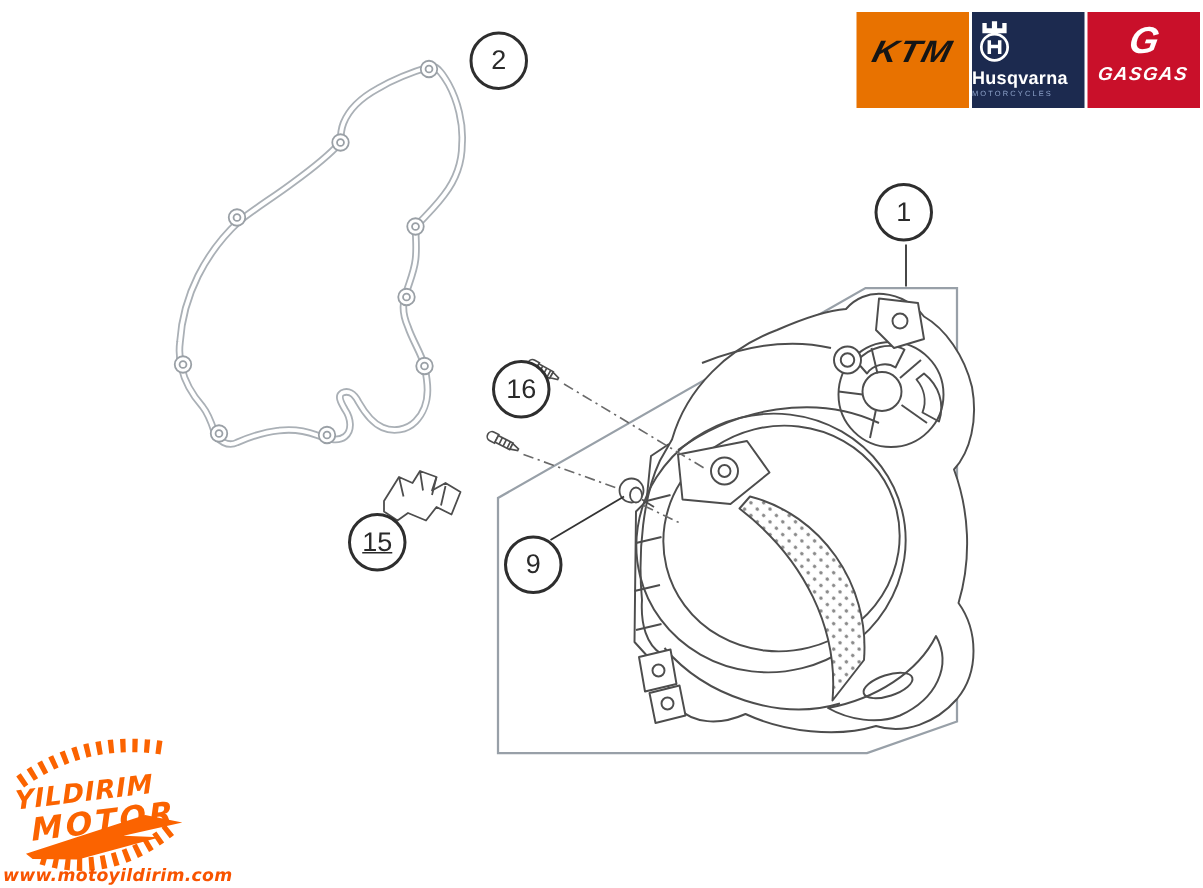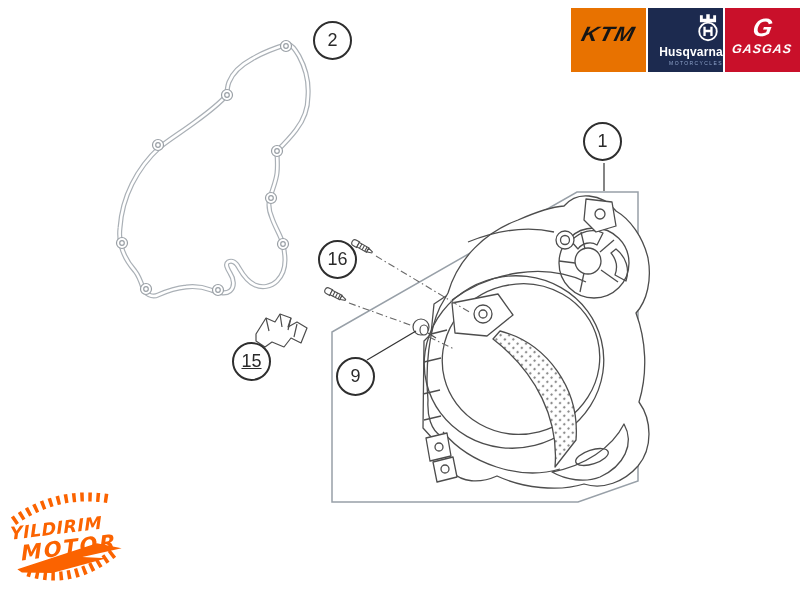--- a/index.html
+++ b/index.html
@@ -18,21 +18,21 @@
   }
 
   
   .logo-strip { position:absolute; left:571px; top:8px; display:flex; gap:2px; z-index:6; }
   .logo-box { width:75px; height:64px; position:relative; overflow:hidden; }
   .logo-ktm { display:flex; align-items:flex-start; justify-content:center; }
   .ktm-word {
     margin-top:13px; font-weight:bold; font-style:italic; font-size:23px;
     letter-spacing:1px; transform:skewX(-14deg) scaleY(0.9); color:#151515;
   }
-  .logo-husq { display:flex; flex-direction:column; align-items:flex-end; }
+  .logo-husq { display:flex; flex-direction:column; align-items:flex-start; }
   .husq-word { font-weight:bold; font-size:12px; color:#fff; margin-top:2px; letter-spacing:0.2px; }
   .husq-sub { font-size:5px; color:#8da2c9; letter-spacing:1.4px; margin-top:1px; }
   .logo-gasgas { display:flex; flex-direction:column; align-items:center; }
   .gas-g {
     margin-top:6px; font-weight:bold; font-style:italic; font-size:25px;
     color:#fff; transform:skewX(-10deg); line-height:26px;
   }
   .gas-word {
     font-weight:bold; font-style:italic; font-size:12.5px; color:#fff;
     letter-spacing:1px; transform:skewX(-8deg); margin-top:2px;
@@ -200,21 +200,21 @@
       <line x1="367" y1="360" x2="416" y2="331"></line>
     </g>
   </svg>
 
   <div class="callout" style="left:313px; top:21px;">
       <span>2</span>
     </div>
   <div class="callout" style="left:583px; top:122px;">
       <span>1</span>
     </div>
-  <div class="callout" style="left:318px; top:240px;">
+  <div class="callout" style="left:328px; top:240px;">
       <span>16</span>
     </div>
   <div class="callout" style="left:336px; top:357px;">
       <span>9</span>
     </div>
   <div class="callout" style="left:232px; top:342px;text-decoration:underline;">
       <span>15</span>
     </div>
 
   <div class="logo-strip">
@@ -238,14 +238,15 @@
 
   <div class="watermark">
     <svg width="132" height="104" viewBox="0 0 132 104">
       <path d="M 8,30 Q 56,4 108,20" fill="none" stroke="#FB6300" stroke-width="9" stroke-dasharray="3.5 4.5"></path>
       <text x="6" y="48" font-family="DejaVu Sans, sans-serif" font-size="17.5" font-weight="bold" font-style="italic" fill="#FB6300" letter-spacing="0.5" transform="skewX(-4)">YILDIRIM</text>
       <text x="16" y="70" font-family="DejaVu Sans, sans-serif" font-size="21" font-weight="bold" font-style="italic" fill="#FB6300" letter-spacing="2" transform="skewX(-4)">MOTOR</text>
       <path d="M 6,78 L 88,62 L 112,70 L 72,74 L 96,78 L 40,86 L 10,82 Z" fill="#FB6300"></path>
       <path d="M 16,82 Q 60,102 106,72" fill="none" stroke="#FB6300" stroke-width="9" stroke-dasharray="3.5 4.5"></path>
     </svg>
   </div>
+  <div class="site-url" style="color:#F85400;">www.motoyildirim.com</div>
 
 </div>
 
 </body></html>

